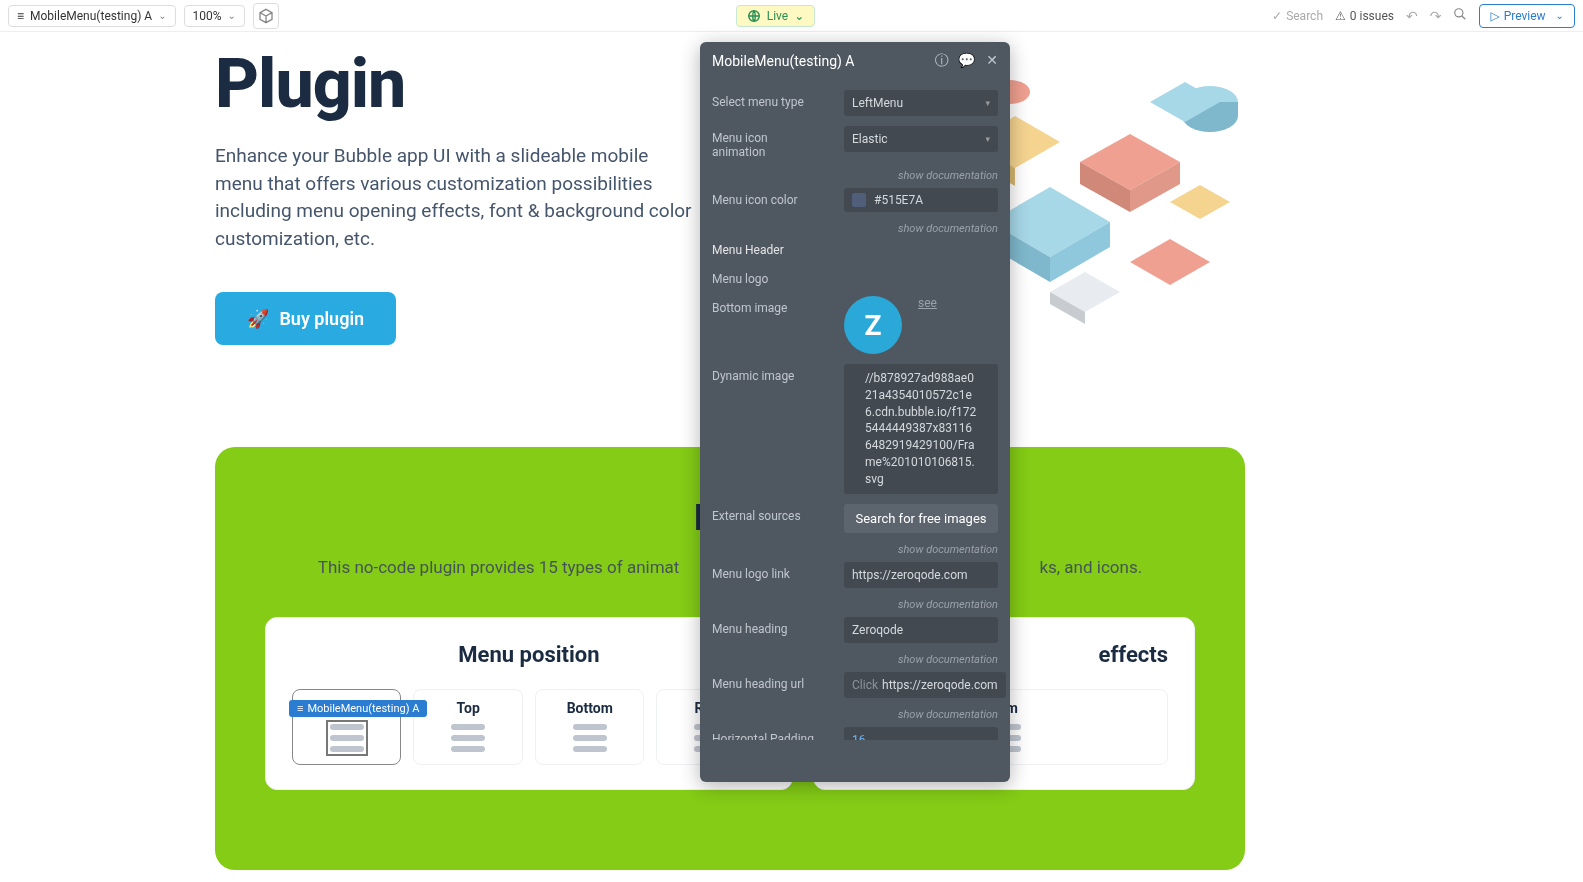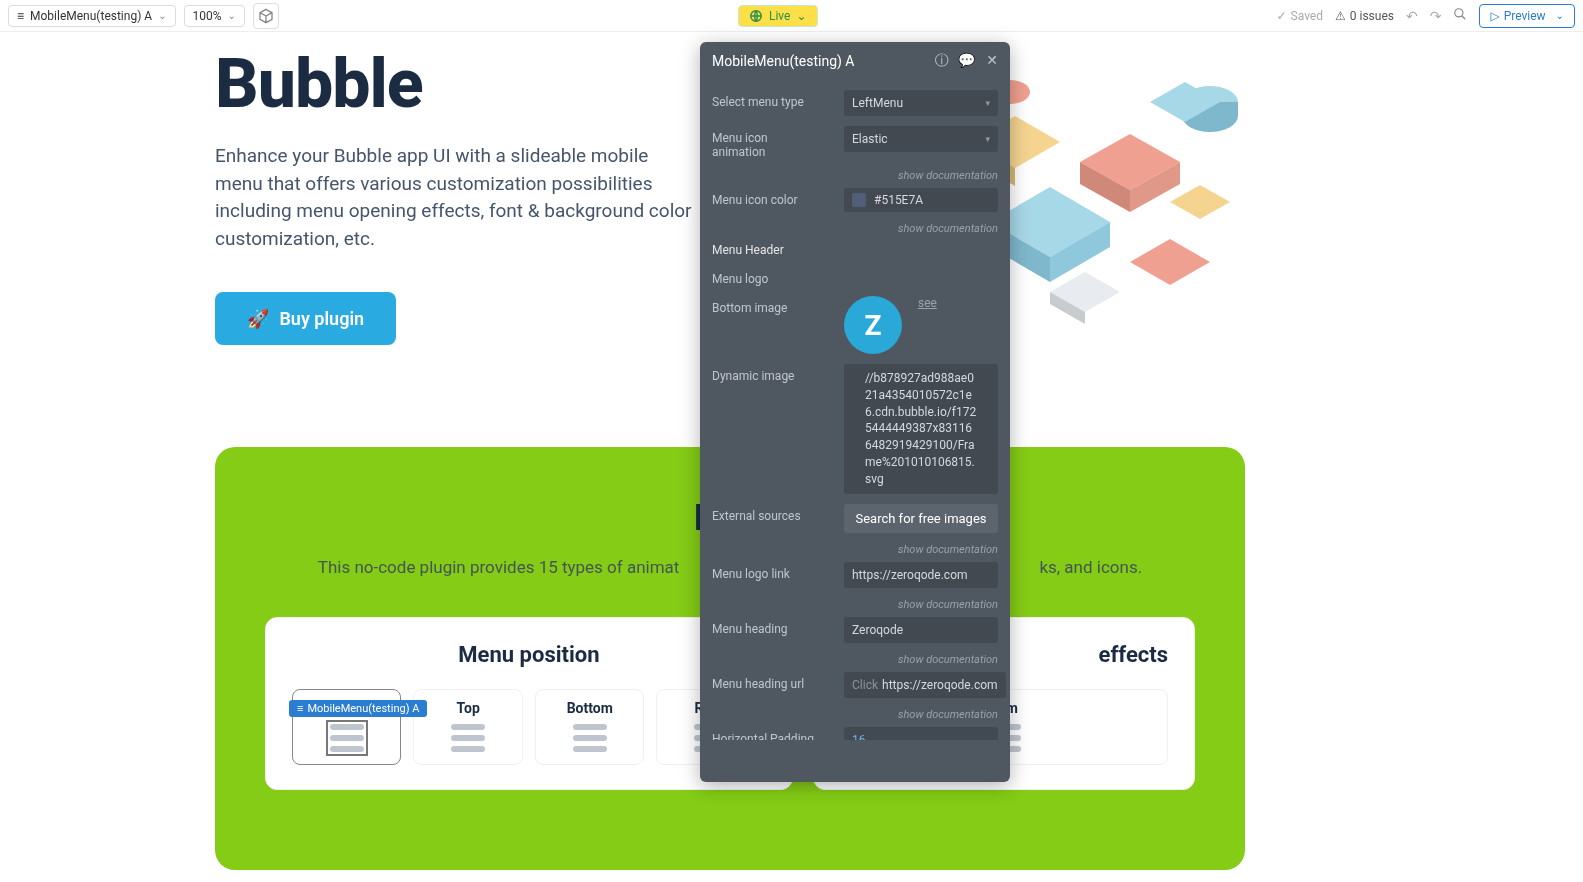--- a/index.html
+++ b/index.html
@@ -5,21 +5,21 @@
 * { box-sizing: border-box; margin: 0; padding: 0; font-family: -apple-system, BlinkMacSystemFont, "Segoe UI", Roboto, sans-serif; }
 body { background: #fff; width: 1583px; height: 882px; overflow: hidden; position: relative; }
 
 
 .top-toolbar { height: 32px; background: #fff; border-bottom: 1px solid #eee; display: flex; align-items: center; padding: 0 8px; gap: 8px; }
 .tb-left { display: flex; gap: 8px; align-items: center; }
 .tb-drop { display: flex; align-items: center; gap: 6px; background: #fff; border: 1px solid #ddd; border-radius: 4px; padding: 3px 8px; font-size: 12px; color: #333; cursor: pointer; }
 .tb-drop .chev { font-size: 10px; color: #888; }
 .tb-cube { width: 26px; height: 26px; border: 1px solid #ddd; border-radius: 4px; display: flex; align-items: center; justify-content: center; color: #888; font-size: 14px; }
 .tb-center { flex: 1; display: flex; justify-content: center; }
-.live-btn { display: flex; align-items: flex-start; gap: 6px; border: 1px solid #c7e8d3; border-radius: 4px; padding: 3px 10px; font-size: 12px; color: #2a8f52; background: #fde047; }
+.live-btn { display: flex; align-items: flex-start; gap: 6px; border: 1px solid #c7e8d3; border-radius: 4px; padding: 3px 10px; font-size: 12px; color: #2a8f52; background: #fef9c3; }
 .tb-right { display: flex; gap: 12px; align-items: center; }
 .saved { color: #aaa; font-size: 12px; display: flex; align-items: center; gap: 4px; }
 .issues { color: #555; font-size: 12px; display: flex; align-items: center; gap: 4px; }
 .tb-icon { color: #aaa; font-size: 14px; cursor: pointer; }
 .preview-btn { display: flex; align-items: center; gap: 4px; border: 1px solid #2a7dd1; border-radius: 4px; padding: 4px 10px; font-size: 12px; color: #2a7dd1; }
 .preview-btn .chev { margin-left: 6px; font-size: 10px; }
 
 
 .page-content { position: relative; padding: 0 0 0 0; }
 .hero-title { position: absolute; left: 215px; top: 12px; font-size: 68px; font-weight: 800; color: #1a2b42; letter-spacing: -1px; }
@@ -103,21 +103,21 @@
           <circle cx="12" cy="12" r="9"></circle>
           <path d="M12 3c3 3 3 15 0 18 M12 3c-3 3-3 15 0 18 M3 12h18"></path>
         </svg>
       <span>Live</span>
       <span class="chev">⌄</span>
     </div>
   </div>
   <div class="tb-right">
     <div class="saved">
       <span>✓</span>
-      <span>Saved</span>
+      <span>Search</span>
     </div>
     <div class="issues">
       <span>⚠</span>
       <span>0 issues</span>
     </div>
     <span class="tb-icon">↶</span>
     <span class="tb-icon">↷</span>
     <span class="tb-icon">
       <svg width="14" height="14" viewBox="0 0 24 24" fill="none" stroke="#888" stroke-width="2">
           <circle cx="10" cy="10" r="7"></circle>
@@ -126,21 +126,21 @@
     </span>
     <div class="preview-btn">
       <span>▷</span>
       <span>Preview</span>
       <span class="chev">⌄</span>
     </div>
   </div>
 </div>
 
 <div class="page-content">
-  <h1 class="hero-title">Bubble</h1>
+  <h1 class="hero-title">Plugin</h1>
   <p class="hero-desc">Enhance your Bubble app UI with a slideable mobile menu that offers various customization possibilities including menu opening effects, font &amp; background color customization, etc.</p>
   <button class="buy-btn">
     <span>🚀</span>
     <span>Buy plugin</span>
   </button>
 
   <div class="hero-img">
     <svg class="iso-svg" viewBox="0 0 400 380">
       <g transform="translate(40,40)">
         <path d="M60 180 l60 -35 l60 35 l-60 35 z" fill="#a7d8e8"></path>

